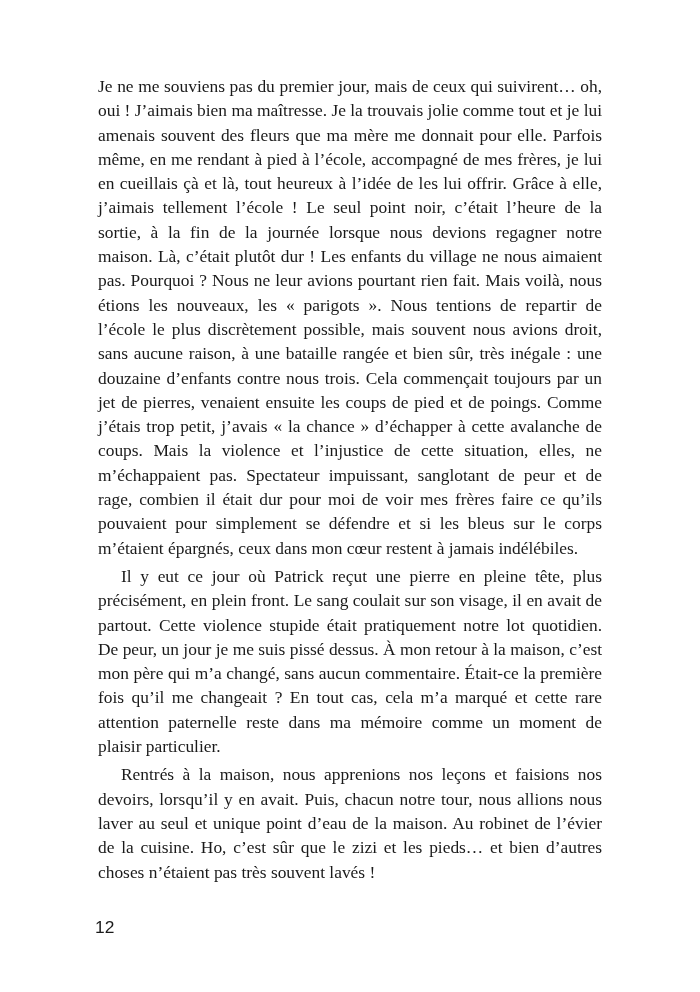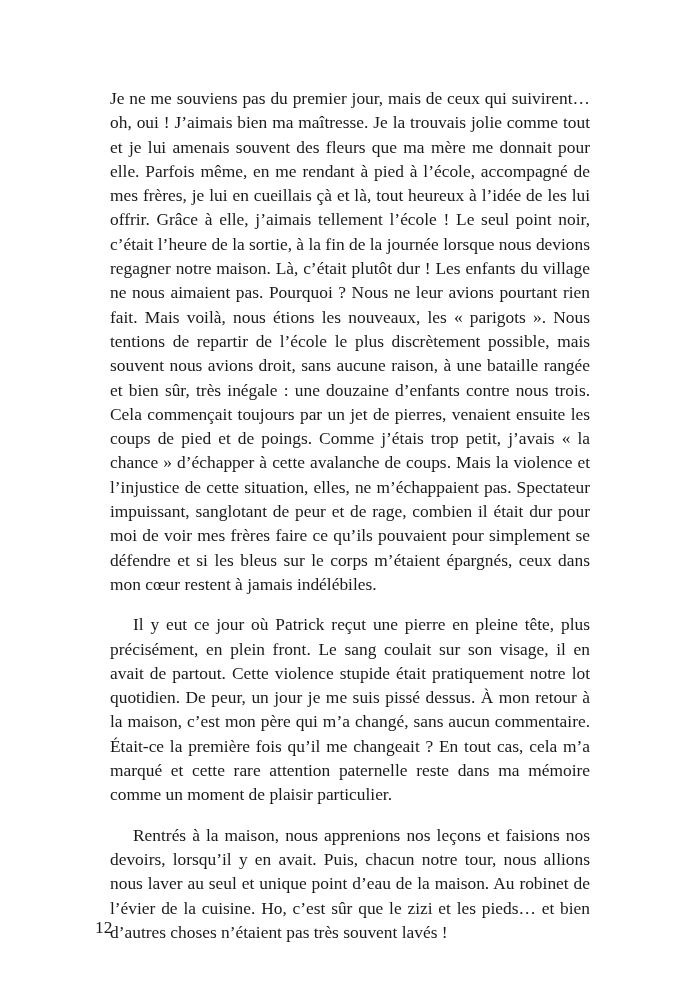--- a/index.html
+++ b/index.html
@@ -8,30 +8,30 @@
     position: absolute;
     left: 94px;
     top: 70px;
     width: 512px;
     font-family: "Liberation Serif", serif;
     font-size: 17.4px;
     line-height: 24.3px;
     color: #1a1a1a;
   }
   .para {
-    margin: 16px;
+    margin: 4px;
     text-align: justify;
     hyphens: none;
   }
   .para.indent { text-indent: 23px; }
   .folio {
     position: absolute;
     left: 95px;
     top: 915px;
-    font-family: Liberation Serif, serif;
+    font-family: Liberation Sans, sans-serif;
     font-size: 17.4px;
     line-height: 24px;
     color: #1a1a1a;
   }
 </style>
 </head>
 <body>
 
 <div class="page">
   <p class="para">Je ne me souviens pas du premier jour, mais de ceux qui suivirent… oh, oui ! J’aimais bien ma maîtresse. Je la trouvais jolie comme tout et je lui amenais souvent des fleurs que ma mère me donnait pour elle. Parfois même, en me rendant à pied à l’école, accompagné de mes frères, je lui en cueillais çà et là, tout heureux à l’idée de les lui offrir. Grâce à elle, j’aimais tellement l’école ! Le seul point noir, c’était l’heure de la sortie, à la fin de la journée lorsque nous devions regagner notre maison. Là, c’était plutôt dur ! Les enfants du village ne nous aimaient pas. Pourquoi ? Nous ne leur avions pourtant rien fait. Mais voilà, nous étions les nouveaux, les « parigots ». Nous tentions de repartir de l’école le plus discrètement possible, mais souvent nous avions droit, sans aucune raison, à une bataille rangée et bien sûr, très inégale : une douzaine d’enfants contre nous trois. Cela commençait toujours par un jet de pierres, venaient ensuite les coups de pied et de poings. Comme j’étais trop petit, j’avais « la chance » d’échapper à cette avalanche de coups. Mais la violence et l’injustice de cette situation, elles, ne m’échappaient pas. Spectateur impuissant, sanglotant de peur et de rage, combien il était dur pour moi de voir mes frères faire ce qu’ils pouvaient pour simplement se défendre et si les bleus sur le corps m’étaient épargnés, ceux dans mon cœur restent à jamais indélébiles.</p>

